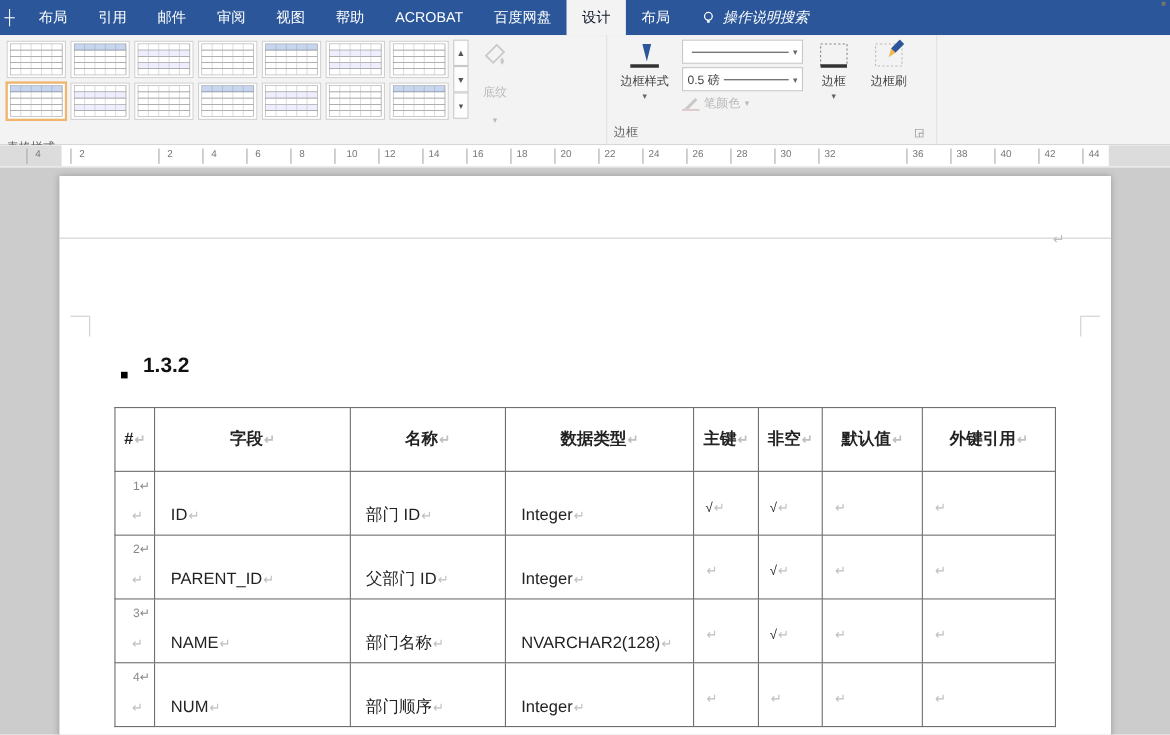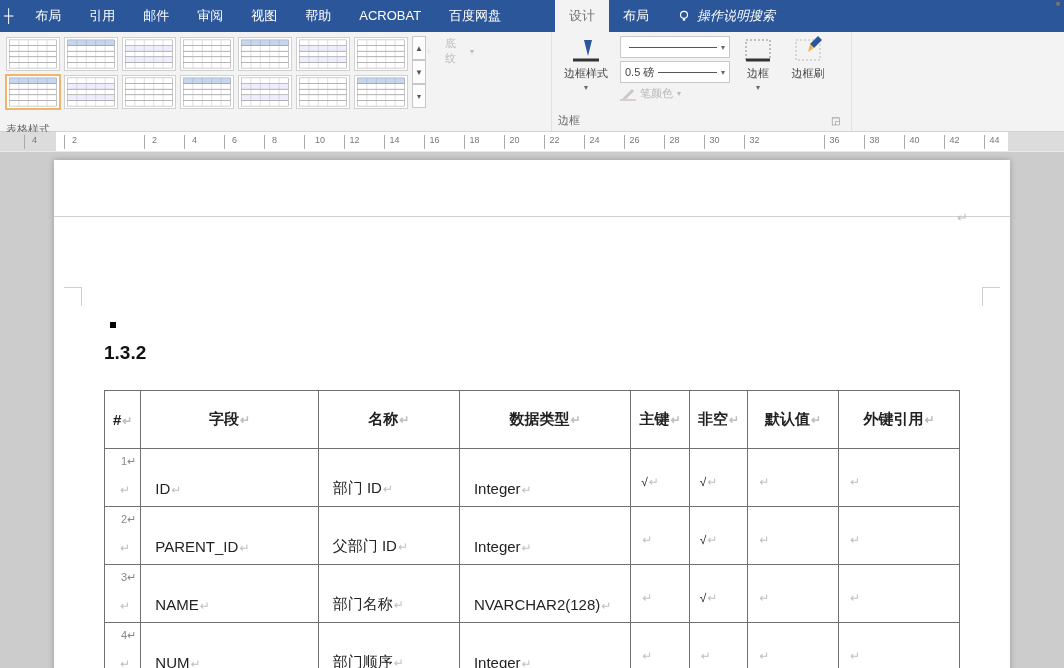--- a/index.html
+++ b/index.html
@@ -1,36 +1,36 @@
 <!DOCTYPE html>
 <html><head>
 <meta charset="utf-8">
 <style>
 * { box-sizing: border-box; margin: 0; padding: 0; font-family: "Microsoft YaHei", "Segoe UI", sans-serif; }
 body { background: #fff; width: 1064px; height: 668px; overflow: hidden; position: relative; }
 
 .ribbon-tabs { background: #2b579a; height: 32px; display: flex; align-items: center; color: #fff; font-size: 13px; }
 .ribbon-tabs .tab { padding: 0 14px; height: 32px; line-height: 32px; cursor: pointer; white-space: nowrap; }
-.ribbon-tabs .tab.active { background: #f3f3f3; color: #737373; margin-left: 40px; }
+.ribbon-tabs .tab.active { background: #f3f3f3; color: #0f172a; }
 .ribbon-tabs .tell-me { display: flex; align-items: center; gap: 6px; padding: 0 14px; font-style: italic; }
 .ribbon-tabs .bulb { width: 14px; height: 14px; }
 
 .ribbon-body { background: #f3f3f3; height: 100px; border-bottom: 1px solid #d4d4d4; display: flex; }
 .group { border-right: 1px solid #e1e1e1; padding: 4px 6px 2px 6px; display: flex; flex-direction: column; justify-content: space-between; }
 .group-label-row { font-size: 11px; color: #666; height: 16px; position: relative; margin-top: 12px; }
 .group-label-row .launcher { position: absolute; right: 0; bottom: 0; width: 14px; height: 14px; font-size: 10px; color: #888; cursor: pointer; }
 
 .styles-gallery { display: grid; grid-template-columns: repeat(7, 56px); grid-template-rows: 36px 36px; gap: 2px; align-items: center; }
 .style-thumb { width: 54px; height: 34px; background: #fff; border: 1px solid #d0d0d0; display: inline-block; position: relative; }
 .style-thumb.selected{ outline: 2px solid #f0b56a; outline-offset: -1px; }
 .style-thumb svg { width: 100%; height: 100%; }
 .styles-scroll { display: flex; flex-direction: column; margin-left: 2px; }
 .styles-scroll .btn { width: 14px; height: 24px; border: 1px solid #c8c8c8; background: #fdfdfd; font-size: 8px; display: flex; align-items: center; justify-content: center; color: #555; cursor: pointer; }
 .styles-wrap { display: flex; }
-.shading { display: flex; flex-direction: row; align-items: center; justify-content: center; width: 48px; color: #bbb; font-size: 11px; gap:14px; }
+.shading { display: flex; flex-direction: column; align-items: center; justify-content: center; width: 48px; color: #bbb; font-size: 11px; gap:14px; }
 .shading .bucket { width: 26px; height: 26px; }
 
 .border-group-body { display: grid; grid-template-columns: 56px 110px 44px 44px; gap: 6px; align-items: start; }
 .bg-stack { display: flex; flex-direction: column; align-items: center; gap: 2px; font-size: 11px; color: #444; }
 .bg-icon { width: 32px; height: 28px; }
 .border-combos { display: flex; flex-direction: column; gap: 3px; }
 .combo { display: flex; align-items: center; width: 110px; height: 22px; background: #fff; border: 1px solid #c8c8c8; font-size: 11px; padding: 0 4px; justify-content: space-between; color: #444; }
 .combo .line { flex: 1; border-top: 1px solid #555; margin: 0 4px; }
 .combo .caret { font-size: 8px; color: #666; }
 .pen-row { display: flex; align-items: center; gap: 4px; font-size: 11px; color: #b9b9b9; }
@@ -43,21 +43,21 @@
 .workspace { background: #ccc; height: 516px; overflow: hidden; display: flex; justify-content: center; }
 .page { background: #fff; margin-top: 8px; width: 956px; min-height: 700px; box-shadow: 0 0 6px rgba(0,0,0,.25); position: relative; padding: 56px 50px; }
 .page .pbrk { position:absolute; top:56px; left:0; right:0; height:1px; border-top:1px solid #d0d0d0;}
 .page .pm { position:absolute; top:50px; color:#bfbfbf; font-size:13px;}
 .page .corner { position:absolute; width:28px; height:28px; }
 .page .corner::before,.page .corner::after{content:"";position:absolute;background:#cfcfcf;}
 .page .corner.tl{left:0;top:100px;} .page .corner.tr{right:0;top:100px;}
 .page .corner.tl::before{width:18px;height:1px;right:0;bottom:0;} .page .corner.tl::after{width:1px;height:18px;right:0;bottom:-18px;}
 .page .corner.tr::before{width:18px;height:1px;left:0;bottom:0;} .page .corner.tr::after{width:1px;height:18px;left:0;bottom:-18px;}
 
-.heading { margin-top: 106px; display:flex; align-items:flex-start; gap: 14px; flex-direction: column;}
+.heading { margin-top: 106px; display:flex; align-items:flex-end; gap: 14px;}
 .heading .bullet{ width:6px;height:6px;background:#000; margin-left:6px; }
 .heading .num{ font-size:19px; font-weight:700; color:#111;}
 .heading .ttl{ font-size:19px; font-weight:700; color:#111;}
 .heading .ret{ color:#bfbfbf; font-size:13px; margin-left:2px; font-weight:400;}
 
 table.db { border-collapse: collapse; width: 100%; margin-top: 26px; table-layout: fixed; }
 table.db th, table.db td { border: 1px solid #6f6f6f; font-size: 15px; color:#222; padding: 0; position:relative; }
 table.db th { font-weight:700; height:58px; text-align:center;}
 table.db td { height:58px; }
 table.db .rn { font-size:11px; color:#888; position:absolute; top:6px; right:4px;}

